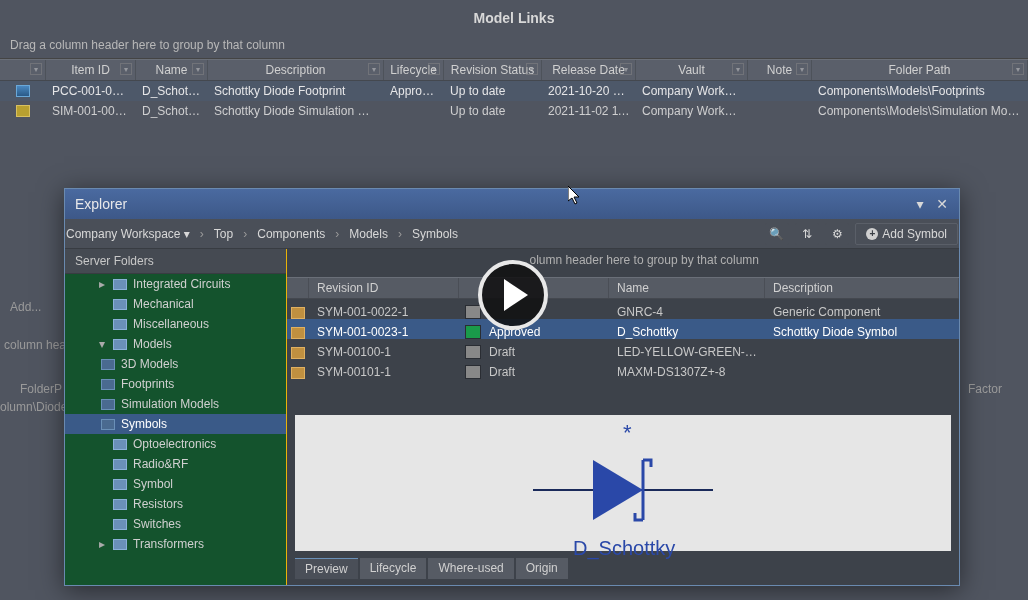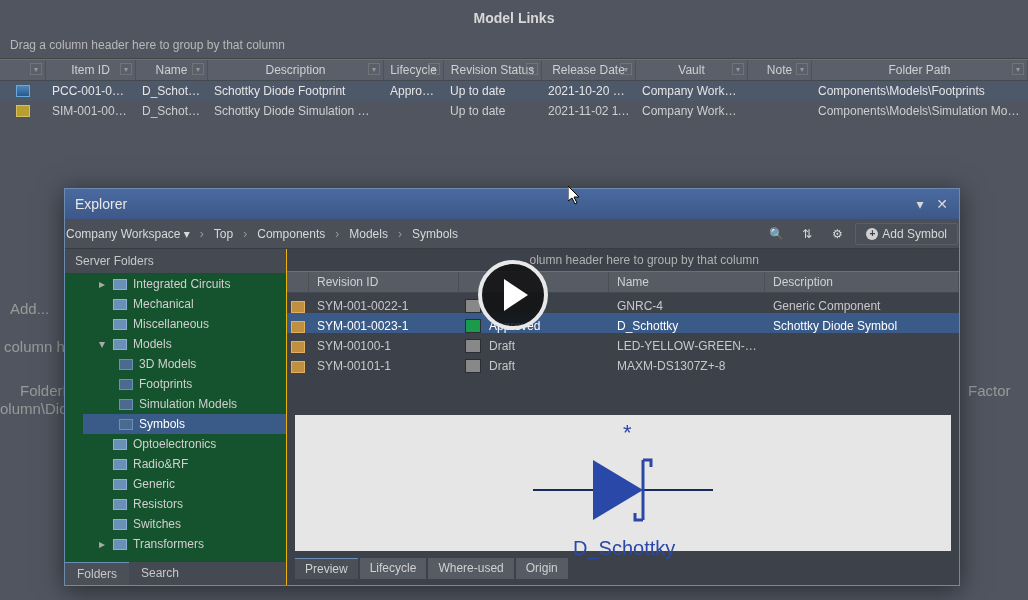--- a/index.html
+++ b/index.html
@@ -27,21 +27,21 @@
 .col-rel { width: 94px; flex: none; }
 .col-vault { width: 112px; flex: none; }
 .col-note { width: 64px; flex: none; }
 .col-path { flex: 1; }
 
 .row-icon { width: 14px; height: 12px; }
 .fp-icon { background: linear-gradient(#4a88c0,#2a5a88); border: 1px solid #6aa8d8; }
 .sim-icon { background: #b8a030; border: 1px solid #d8c060; }
 
 
-.frag { position: absolute; color: #9a9a9a; font-size: 15px; }
+.frag { position: absolute; color: #9a9a9a; font-size: 12px; }
 
 
 .explorer { position: absolute; left: 64px; top: 188px; width: 896px; height: 398px; background: #3d424a; border: 1px solid #6a8ab0; box-shadow: 0 4px 24px rgba(0,0,0,.5); }
 .exp-titlebar { height: 30px; background: linear-gradient(#4a6aa0,#3d5888); display: flex; align-items: center; padding: 0 10px; color: #e8e8ea; font-size: 14px; }
 .exp-tb-spacer { flex: 1; }
 .exp-tb-btn { width: 14px; height: 14px; display: flex; align-items:center; justify-content:center; margin-left: 8px; color: #d8d8d8; cursor: pointer; }
 
 .exp-toolbar { height: 30px; background: #4a4f58; display: flex; align-items: center; padding: 0 1px; gap: 6px; color: #d8d8d8; border-bottom: 1px solid #383c42; }
 .bc-link { cursor: pointer; }
 .bc-sep { color: #999; padding: 0 4px; }
@@ -51,33 +51,33 @@
 .plus-circ { width: 12px; height: 12px; border-radius: 50%; background: #d0d0d0; color: #3a3e45; font-size: 10px; display:flex;align-items:center;justify-content:center; font-weight:bold; }
 
 .exp-body { position: absolute; left:0; right:0; top: 60px; bottom: 0; display: flex; }
 
 
 .tree-pane { width: 222px; background: #14532d; border-right: 1px solid #eab308; display: flex; flex-direction: column; }
 .tree-hdr { padding: 5px 10px; color: #c8c8c8; display: flex; align-items:center; background: #454a52; border-bottom: 1px solid #383c42; }
 .tree-scroll { flex: 1; overflow: hidden; }
 .tree-item { display: flex; align-items: center; height: 20px; padding-left: 28px; gap: 6px; color: #d0d0d0; cursor: pointer; }
 .tree-item.lvl2 { padding-left: 48px; }
-.tree-item.lvl3 { padding-left: 36px; margin-left: 18px; }
+.tree-item.lvl3 { padding-left: 36px; }
 .tree-item.sel { background: #3a5a88; color: #fff; }
 .tree-exp { width: 10px; text-align:center; color:#aaa; margin-left:-16px; }
 .folder-ico { width: 14px; height: 11px; background: #6a90b8; border: 1px solid #8ab0d8; flex:none; }
 .leaf-ico { width: 14px; height: 11px; background: #4a6a90; border: 1px solid #6a90b8; flex:none; }
 
 .tree-tabs { display: flex; background: #454a52; border-top: 1px solid #383c42; }
 .tree-tab { padding: 4px 12px; cursor: pointer; }
 .tree-tab.active { background: #4a4f58; border-top: 1px solid #6a90b8; }
 
 
 .grid-pane { flex: 1; display: flex; flex-direction: column; position: relative; }
-.grid-hint { height: 22px; padding: 4px 10px; color: #b0b0b0; text-align: right; padding-right: 200px; }
+.grid-hint { height: 28px; padding: 4px 10px; color: #b0b0b0; text-align: right; padding-right: 200px; }
 .grid-hdr { display: flex; background: #565b64; height: 22px; align-items:center; border-top:1px solid #6a6f78; border-bottom:1px solid #44484f;}
 .grid-hcol { padding: 0 8px; border-right: 1px solid #4a4e56; color:#d0d0d0; height:100%; display:flex;align-items:center;text-align:center; }
 .gc-ico { width: 22px; flex:none; }
 .gc-rev { width: 150px; flex:none; }
 .gc-stat { width: 150px; flex:none; }
 .gc-name { width: 156px; flex:none; }
 .gc-desc { flex: 1; }
 
 .grid-row { display: flex; height: 20px; align-items:flex-end; }
 .grid-row.sel { background: #3a5a88; color: #fff; }
@@ -255,39 +255,35 @@
         <div class="tree-item lvl2">
             <div class="folder-ico"></div>
             <span>Optoelectronics</span>
           </div>
         <div class="tree-item lvl2">
             <div class="folder-ico"></div>
             <span>Radio&amp;RF</span>
           </div>
         <div class="tree-item lvl2">
             <div class="folder-ico"></div>
-            <span>Generic</span>
+            <span>Symbol</span>
           </div>
         <div class="tree-item lvl2">
             <div class="folder-ico"></div>
             <span>Resistors</span>
           </div>
         <div class="tree-item lvl2">
             <div class="folder-ico"></div>
             <span>Switches</span>
           </div>
         <div class="tree-item lvl2">
             <span class="tree-exp">▸</span>
             <div class="folder-ico"></div>
             <span>Transformers</span>
           </div>
-      </div>
-      <div class="tree-tabs">
-        <div class="tree-tab active">Folders</div>
-        <div class="tree-tab">Search</div>
       </div>
     </div>
 
     <div class="grid-pane">
       <div class="grid-hint">olumn header here to group by that column</div>
       <div class="grid-hdr">
         <div class="grid-hcol gc-ico"></div>
         <div class="grid-hcol gc-rev">Revision ID</div>
         <div class="grid-hcol gc-stat"></div>
         <div class="grid-hcol gc-name">Name</div>

